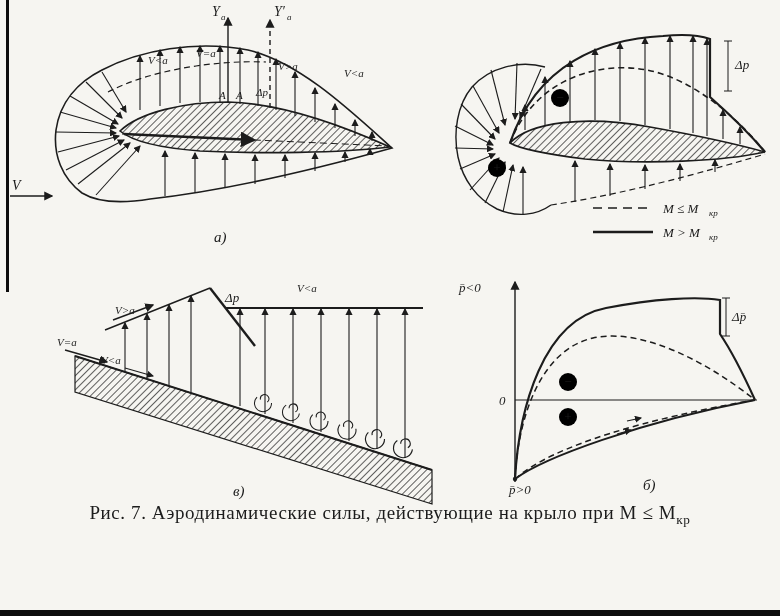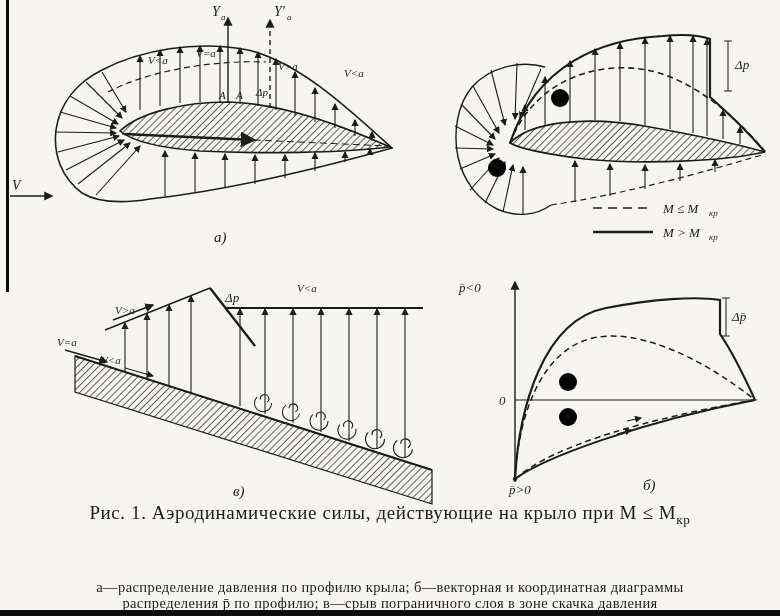--- a/index.html
+++ b/index.html
@@ -295,22 +295,18 @@
       <text x="123" y="153" text-anchor="middle" class="lbl">+</text>
     </g>
 
     <text x="14" y="24" class="lbl">p̄&lt;0</text>
     <text x="54" y="137" class="lbl">0</text>
     <text x="64" y="226" class="lbl">p̄&gt;0</text>
     <text x="198" y="222" class="pl">б)</text>
   </svg>
 
   <div class="caption">
-    <div><span>Рис. 1. Аэродинамические силы, действующие на крыло при M ≤ M</span><sub>кр</sub></div>
+    <div><span>Рис. 7. Аэродинамические силы, действующие на крыло при M ≤ M</span><sub>кр</sub></div>
   </div>
 
-  <div class="footnote">
-    <div>а—распределение давления по профилю крыла; б—векторная и координатная диаграммы</div>
-    <div>распределения p̄ по профилю; в—срыв пограничного слоя в зоне скачка давления</div>
-  </div>
 
   <div class="bar"></div>
 </div>
 
 </body></html>

